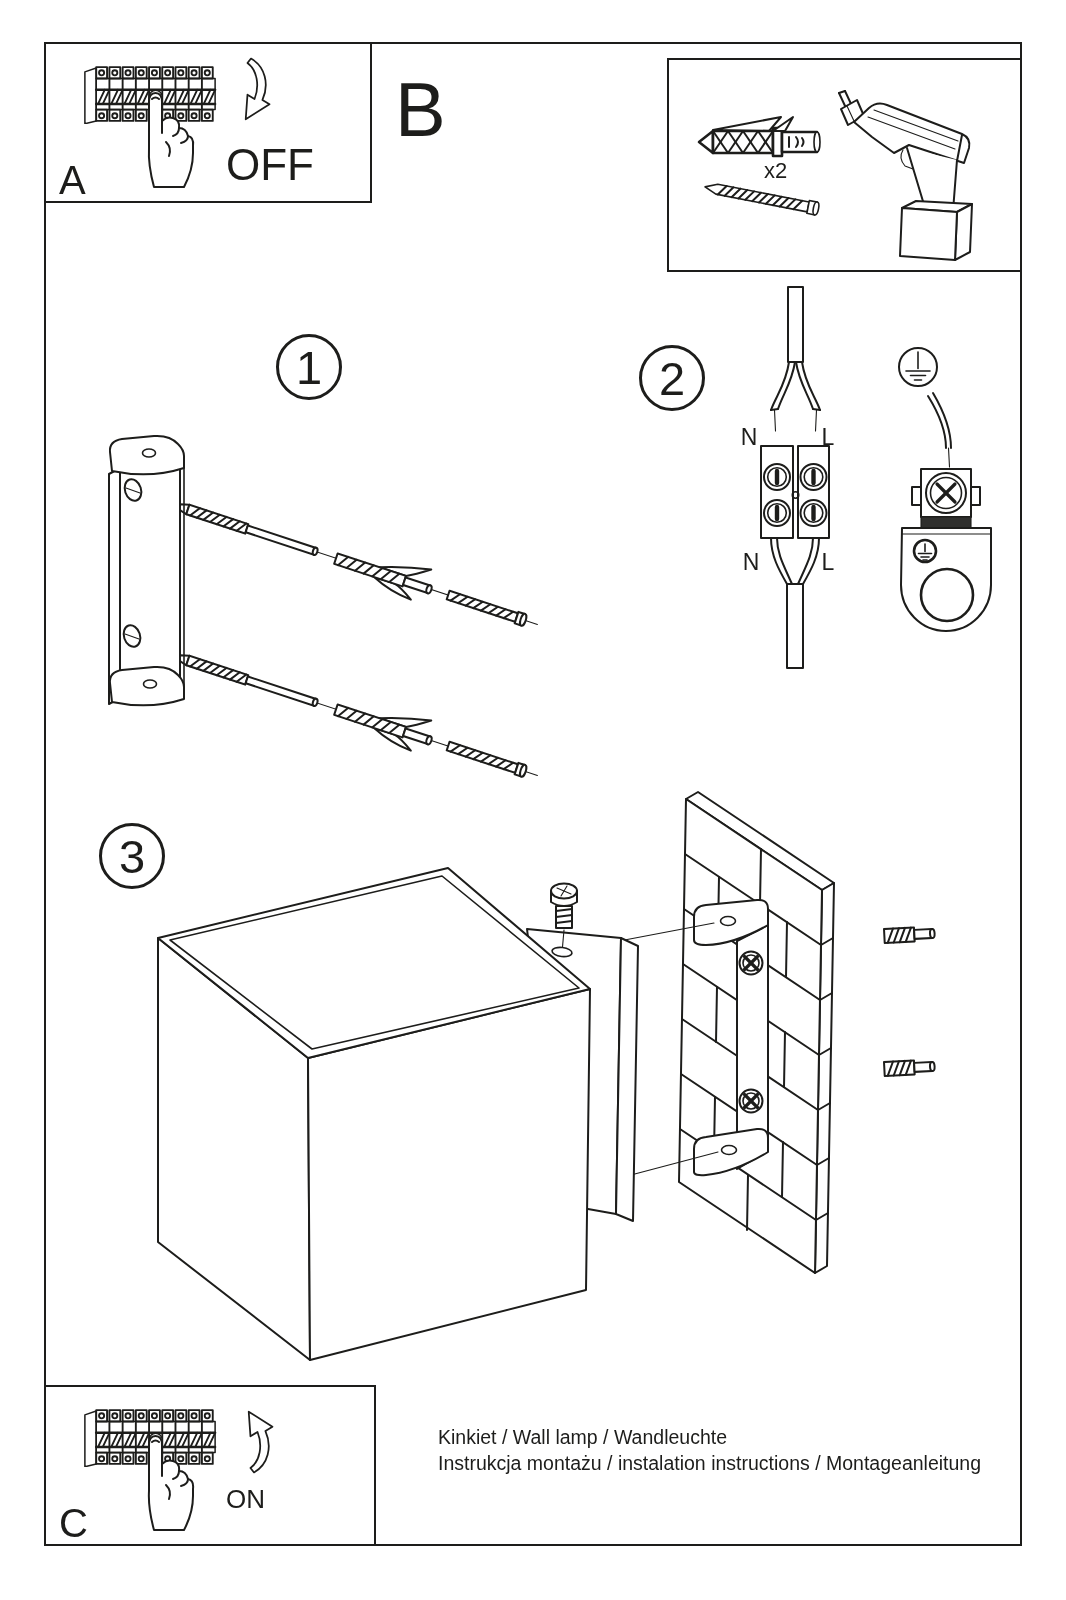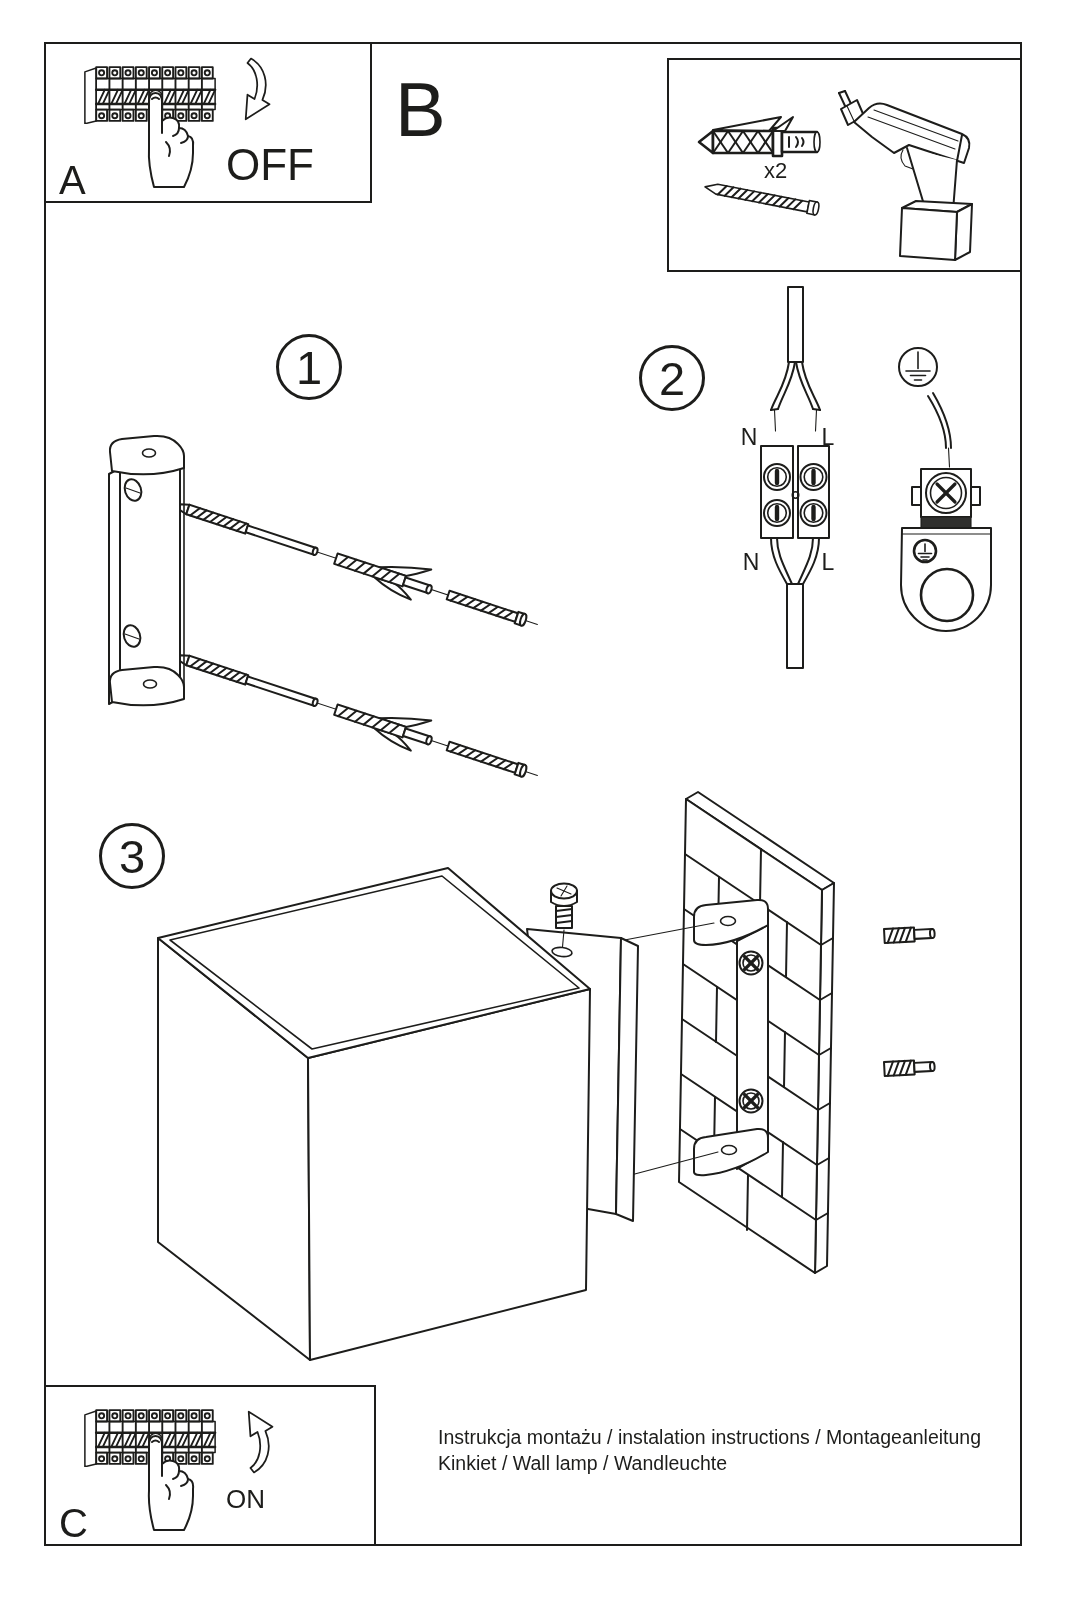--- a/index.html
+++ b/index.html
@@ -486,15 +486,15 @@
     <use href="#sym-hand" x="76" y="46" width="90" height="100"></use>
     <g transform="translate(186,88) scale(1,-1)">
       <use href="#sym-arrow" x="0" y="0" width="44" height="72"></use>
     </g>
   </svg>
   <div class="abs letter" style="left:180px;top:99px;font-size:26px;">ON</div>
   <div class="abs letter" style="left:13px;top:116px;font-size:40px;">C</div>
 </div>
 
 <div class="abs" style="left:438px;top:1424px;">
+  <div class="footer-line">Kinkiet / Wall lamp / Wandleuchte</div>
   <div class="footer-line">Instrukcja montażu / instalation instructions / Montageanleitung</div>
-  <div class="footer-line">Kinkiet / Wall lamp / Wandleuchte</div>
 </div>
 
 </body></html>

